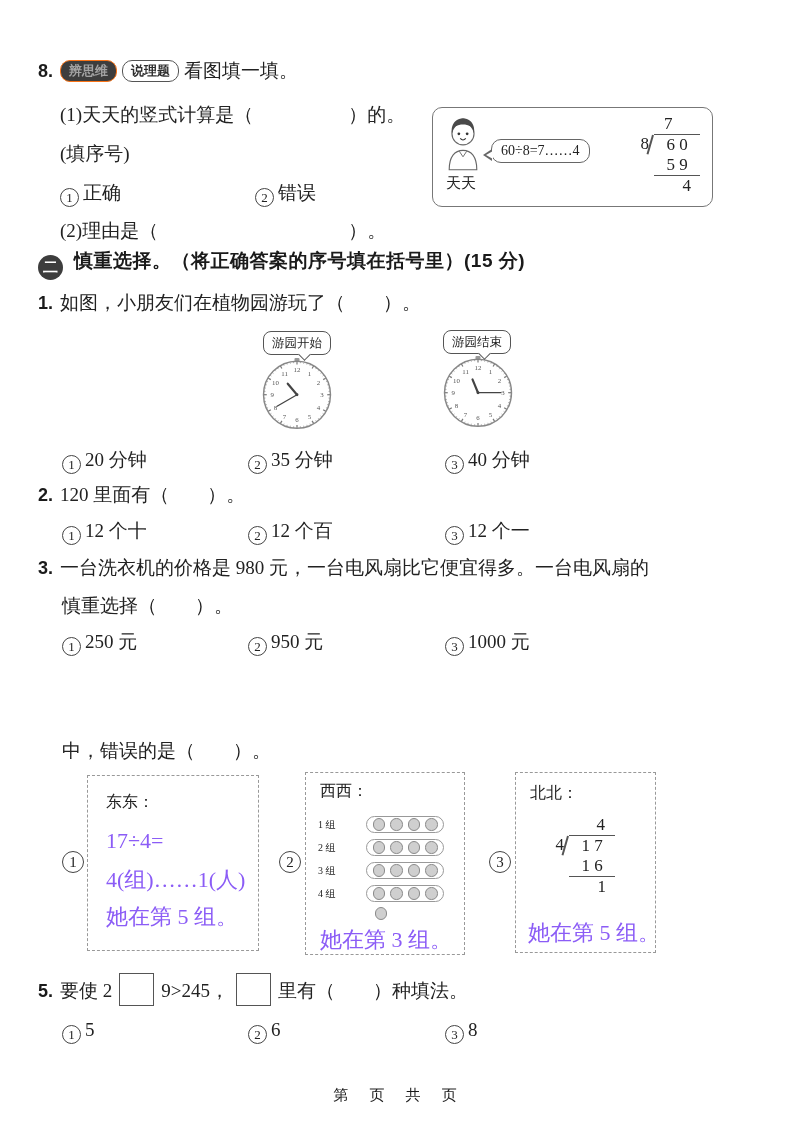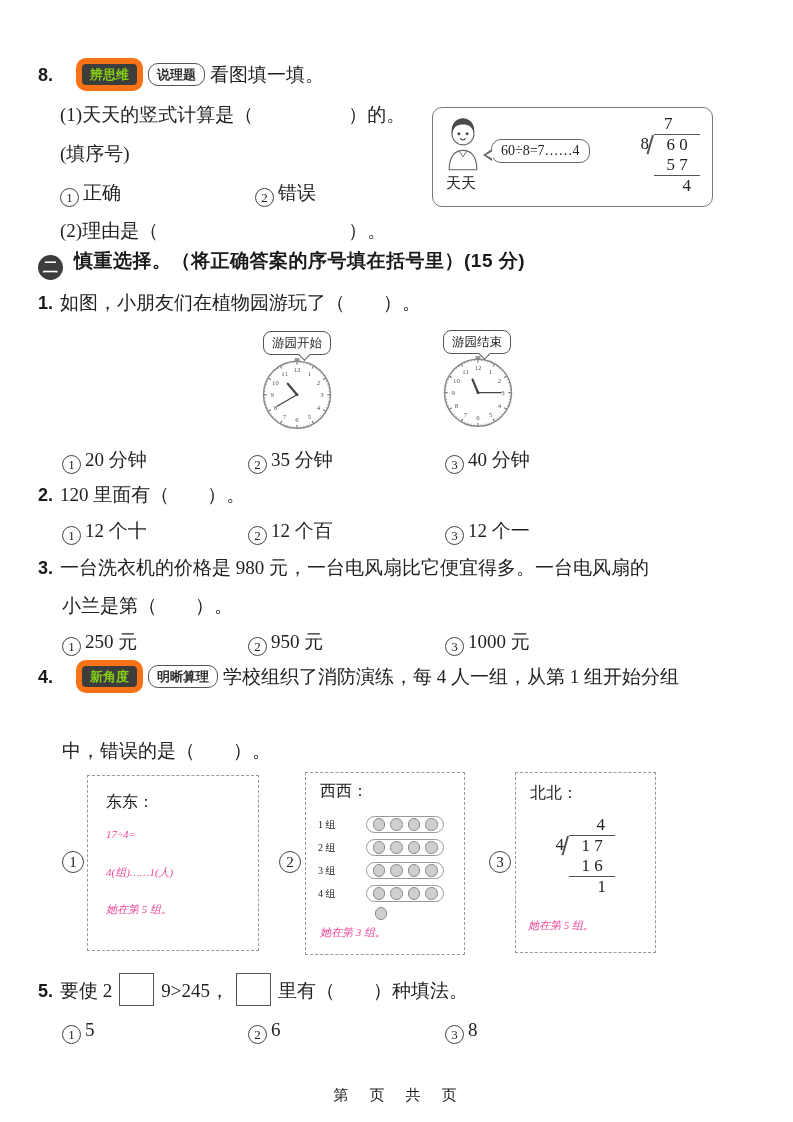--- a/index.html
+++ b/index.html
@@ -6,21 +6,21 @@
   .page{
     position:relative;width:793px;height:1122px;margin:0 auto;background:#ffffff;
     font-family:"Liberation Serif","DejaVu Serif",serif;color:#222;overflow:hidden;
   }
   .abs{position:absolute;}
   .qtext{font-size:19px;line-height:26px;color:#222;}
   .qnum{font-family:"Liberation Sans","DejaVu Sans",sans-serif;font-weight:bold;font-size:18px;color:#1a1a1a;margin-right:7px;}
   
   .badge{display:inline-block;font-family:"Liberation Sans","DejaVu Sans",sans-serif;font-size:13px;font-weight:bold;
          border-radius:10px;padding:2.5px 8px;vertical-align:2px;margin-right:5px;line-height:1.2;}
-  .badge-dark{background:#3d3d3d;color:#84cc16;border:6px solid #f97316;margin-left:16px;}
+  .badge-dark{background:#3d3d3d;color:#a3a3a3;border:1px solid #f97316;}
   .badge-light{color:#2e2e2e;border:1.3px solid #555;background:#fff;}
   
   .cnum{display:inline-flex;align-items:center;justify-content:center;width:19px;height:19px;border:1.2px solid #444;
         border-radius:50%;font-size:13px;line-height:1;margin-right:4px;vertical-align:-3px;color:#222;box-sizing:border-box;}
   .cnum-lg{width:22px;height:22px;font-size:15px;}
   .opt-label{font-size:19px;}
   .optrow{position:absolute;left:0;width:793px;height:28px;}
   .opt{position:absolute;top:0;white-space:nowrap;}
   .o1{left:62px}.o2{left:248px}.o3{left:445px}
   
@@ -47,21 +47,21 @@
   .ld-sub{border-bottom:1.5px solid #555;}
   .ld-rem{text-align:right;padding-right:9px;}
   
   .clock-label{position:absolute;border:1.3px solid #555;border-radius:8px;padding:2.5px 8px;font-size:12.5px;background:#fff;z-index:2;white-space:nowrap;}
   .clock-label::after{content:'';position:absolute;bottom:-5px;left:55%;width:8px;height:8px;background:#fff;
                       border-right:1.3px solid #555;border-bottom:1.3px solid #555;transform:rotate(45deg);}
   svg.clock{position:absolute;width:72px;height:72px;}
   
   .dotted-box{position:absolute;border:1.5px dashed #999;background:#fff;box-sizing:border-box;}
   .box-name{position:absolute;font-size:16px;color:#222;}
-  .box-line{position:absolute;font-size:11px;color:#ec4899;white-space:nowrap;font-style:italic;}
+  .box-line{position:absolute;font-size:22px;color:#8b5cf6;white-space:nowrap;}
   .dot-rows{position:absolute;left:12px;top:40px;}
   .dot-row{display:flex;align-items:center;height:23px;}
   .dot-row-label{width:48px;font-size:10px;}
   .dot-pill{display:inline-flex;align-items:center;border:1.2px solid #999;border-radius:9px;padding:1.5px 3px;background:#fff;}
   .dot{width:12.5px;height:12.5px;border-radius:50%;background:#cfcfcf;border:1px solid #8a8a8a;display:inline-block;margin:0 2.5px;box-sizing:border-box;}
   .dot-extra{position:absolute;}
   
   .blank{display:inline-block;width:33px;height:31px;border:1.3px solid #555;vertical-align:-9px;margin:0 7px;background:#fff;}
   
   .footer{position:absolute;left:0;right:0;top:1086px;text-align:center;font-family:"Liberation Sans",sans-serif;
@@ -99,21 +99,21 @@
       <div class="ld-row">
           <span class="ld-divisor"></span>
           <span class="ld-val ld-q">7</span>
         </div>
       <div class="ld-row">
           <span class="ld-divisor">8</span>
           <span class="ld-val ld-dividend">6 0</span>
         </div>
       <div class="ld-row">
           <span class="ld-divisor"></span>
-          <span class="ld-val ld-sub">5 7</span>
+          <span class="ld-val ld-sub">5 9</span>
         </div>
       <div class="ld-row">
           <span class="ld-divisor"></span>
           <span class="ld-val ld-rem">4</span>
         </div>
     </div>
   </div>
 
   <div class="abs" style="left:38px;top:248px;white-space:nowrap;">
     <span class="sec-marker" style="vertical-align:-5px;">二</span>
@@ -296,30 +296,27 @@
   </div>
   <div class="optrow" style="top:518px;padding-left:8px;">
     <span class="opt o1"><span class="cnum">1</span><span class="opt-label">12 个十</span></span>
     <span class="opt o2"><span class="cnum">2</span><span class="opt-label">12 个百</span></span>
     <span class="opt o3"><span class="cnum">3</span><span class="opt-label">12 个一</span></span>
   </div>
 
   <div class="abs" style="left:38px;top:555px;white-space:nowrap;">
     <span class="qnum">3.</span><span class="qtext">一台洗衣机的价格是 980 元，一台电风扇比它便宜得多。一台电风扇的</span>
   </div>
-  <div class="abs qtext" style="left:62px;top:593px;">小兰是第（　　）。</div>
+  <div class="abs qtext" style="left:62px;top:593px;">慎重选择（　　）。</div>
   <div class="optrow" style="top:629px;">
     <span class="opt o1"><span class="cnum">1</span><span class="opt-label">250 元</span></span>
     <span class="opt o2"><span class="cnum">2</span><span class="opt-label">950 元</span></span>
     <span class="opt o3"><span class="cnum">3</span><span class="opt-label">1000 元</span></span>
   </div>
 
-  <div class="abs" style="left:38px;top:660px;white-space:nowrap;">
-    <span class="qnum">4.</span><span class="badge badge-dark">新角度</span><span class="badge badge-light">明晰算理</span><span class="qtext">学校组织了消防演练，每 4 人一组，从第 1 组开始分组</span>
-  </div>
   <div class="abs qtext" style="left:62px;top:738px;">中，错误的是（　　）。</div>
 
   <span class="cnum cnum-lg abs" style="left:62px;top:851px;">1</span>
   <div class="dotted-box" style="left:87px;top:775px;width:172px;height:176px;">
     <div class="box-name" style="left:18px;top:16px;">东东：</div>
     <div class="box-line" style="left:18px;top:52px;">17÷4=</div>
     <div class="box-line" style="left:18px;top:89px;">4(组)……1(人)</div>
     <div class="box-line" style="left:18px;top:126px;">她在第 5 组。</div>
   </div>
 

